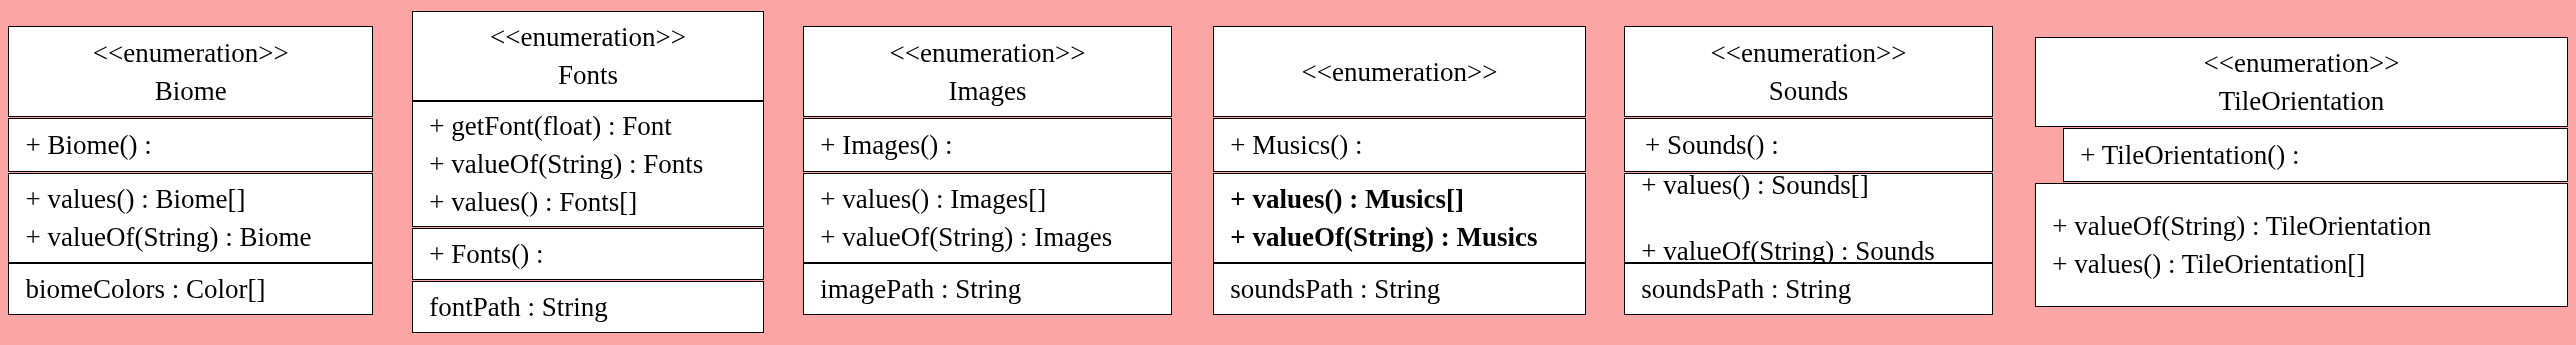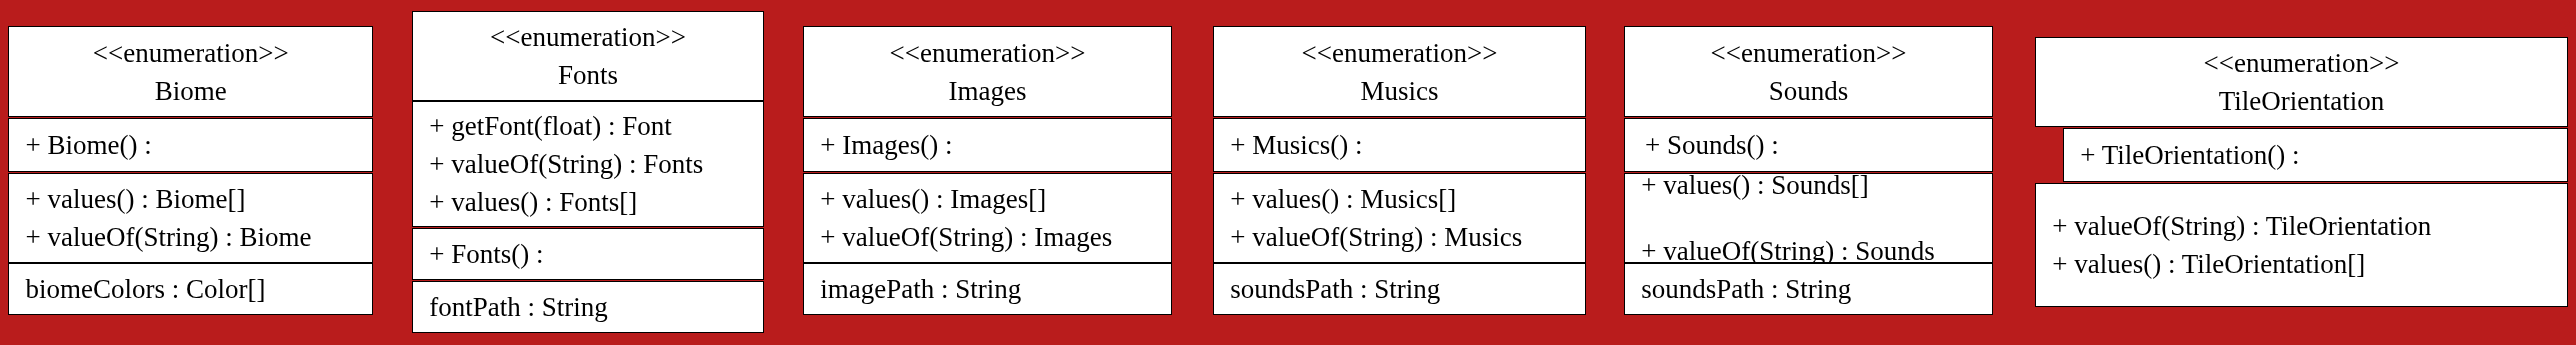--- a/index.html
+++ b/index.html
@@ -4,21 +4,21 @@
 <style>
   html, body {
     margin: 0;
     padding: 0;
     background: #ffffff;
   }
   .canvas {
     position: relative;
     width: 2576px;
     height: 346px;
-    background: #b91c1c;
+    background: #fca5a5;
     font-family: "Liberation Serif", "DejaVu Serif", serif;
     color: #000000;
     overflow: hidden;
   }
   .uml-class {
     position: absolute;
     display: flex;
     flex-direction: column;
   }
   .compartment {
@@ -100,26 +100,25 @@
       <div class="line">+ valueOf(String) : Images</div>
     </div>
     <div class="compartment body-compartment" style="height:52px;">
       <div class="line">imagePath : String</div>
     </div>
   </div>
 
   <div class="uml-class" style="left:1213px; top:26px; width:373px;">
     <div class="compartment header-compartment" style="height:91px;">
       <div class="line">&lt;&lt;enumeration&gt;&gt;</div>
-      <div class="line">Musics</div>
     </div>
     <div class="compartment body-compartment" style="height:54px;">
       <div class="line">+ Musics() :</div>
     </div>
-    <div class="compartment body-compartment" style="height:90px;">
+    <div class="compartment body-compartment" style="height:90px;font-weight:bold;">
       <div class="line">+ values() : Musics[]</div>
       <div class="line">+ valueOf(String) : Musics</div>
     </div>
     <div class="compartment body-compartment" style="height:52px;">
       <div class="line">soundsPath : String</div>
     </div>
   </div>
 
   <div class="uml-class" style="left:1624px; top:26px; width:369px;">
     <div class="compartment header-compartment" style="height:91px;">

